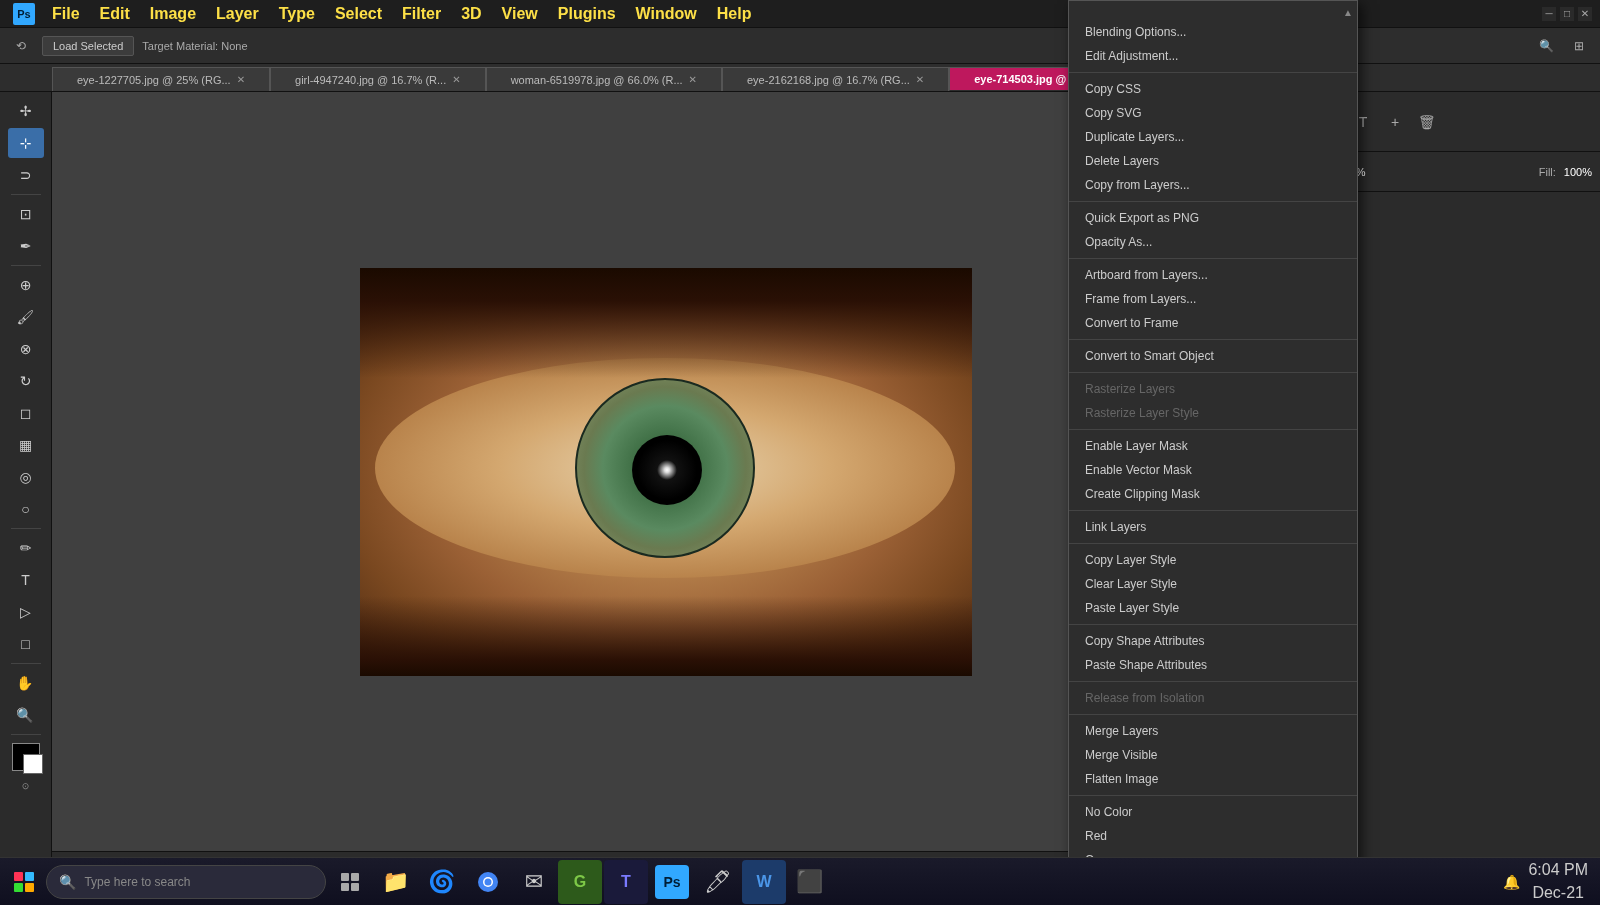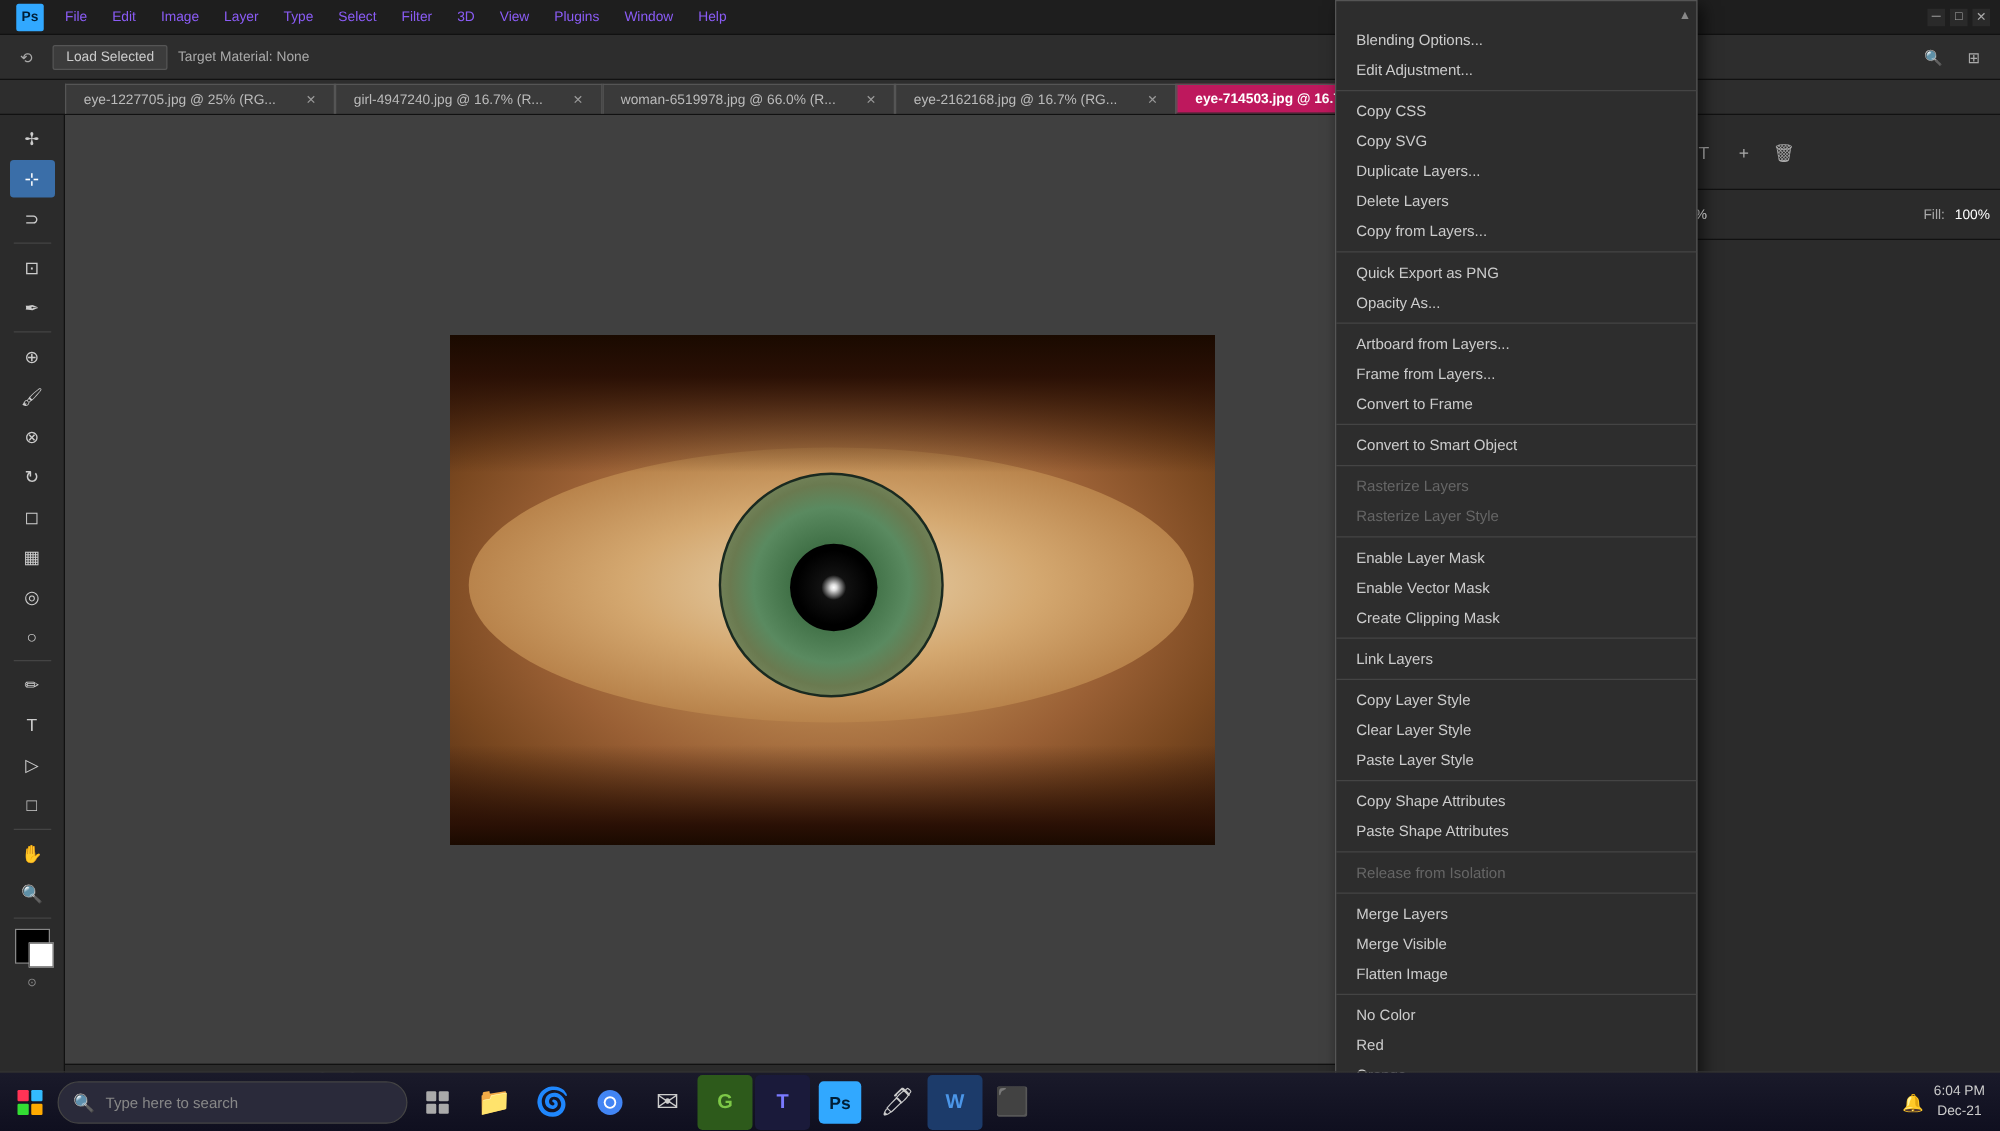--- a/index.html
+++ b/index.html
@@ -20,23 +20,24 @@
       background: #1e1e1e;
       display: flex;
       align-items: center;
       padding: 0 8px;
       gap: 4px;
       border-bottom: 1px solid #111;
     }
     .menu-item {
       padding: 4px 8px;
       cursor: pointer;
-      color: #8b5cf6;
-      font-size: 11px;
+      color: #fde047;
+      font-size: 16px;
       border-radius: 2px;
+      font-weight: bold;
     }
 
     
     #optionsbar {
       height: 36px;
       background: #2d2d2d;
       border-bottom: 1px solid #111;
       display: flex;
       align-items: center;
       padding: 0 8px;
@@ -59,24 +60,24 @@
       display: flex;
       align-items: flex-end;
       border-bottom: 1px solid #111;
       padding-left: 52px;
     }
     .tab {
       height: 24px;
       background: #3a3a3a;
       border: 1px solid #555;
       border-bottom: none;
-      padding: 0 14px;
-      display: flex;
-      align-items: center;
-      gap: 24px;
+      padding: 0 24px;
+      display: flex;
+      align-items: center;
+      gap: 6px;
       font-size: 11px;
       color: #bbb;
       cursor: pointer;
       white-space: nowrap;
       text-align: center;
     }
     .tab.active {
       background: #be185d;
       color: #fff;
       border-bottom: 1px solid #2d2d2d;
@@ -357,21 +358,21 @@
     }
 
     .taskbar-right {
       margin-left: auto;
       display: flex;
       align-items: center;
       gap: 8px;
       padding-right: 8px;
     }
     .taskbar-time {
-      font-size: 11px;
+      font-size: 16px;
       color: #ccc;
       text-align: center;
       line-height: 1.4;
     }
 
     
     .ps-icon {
       width: 34px;
       height: 34px;
       background: #31a8ff;

